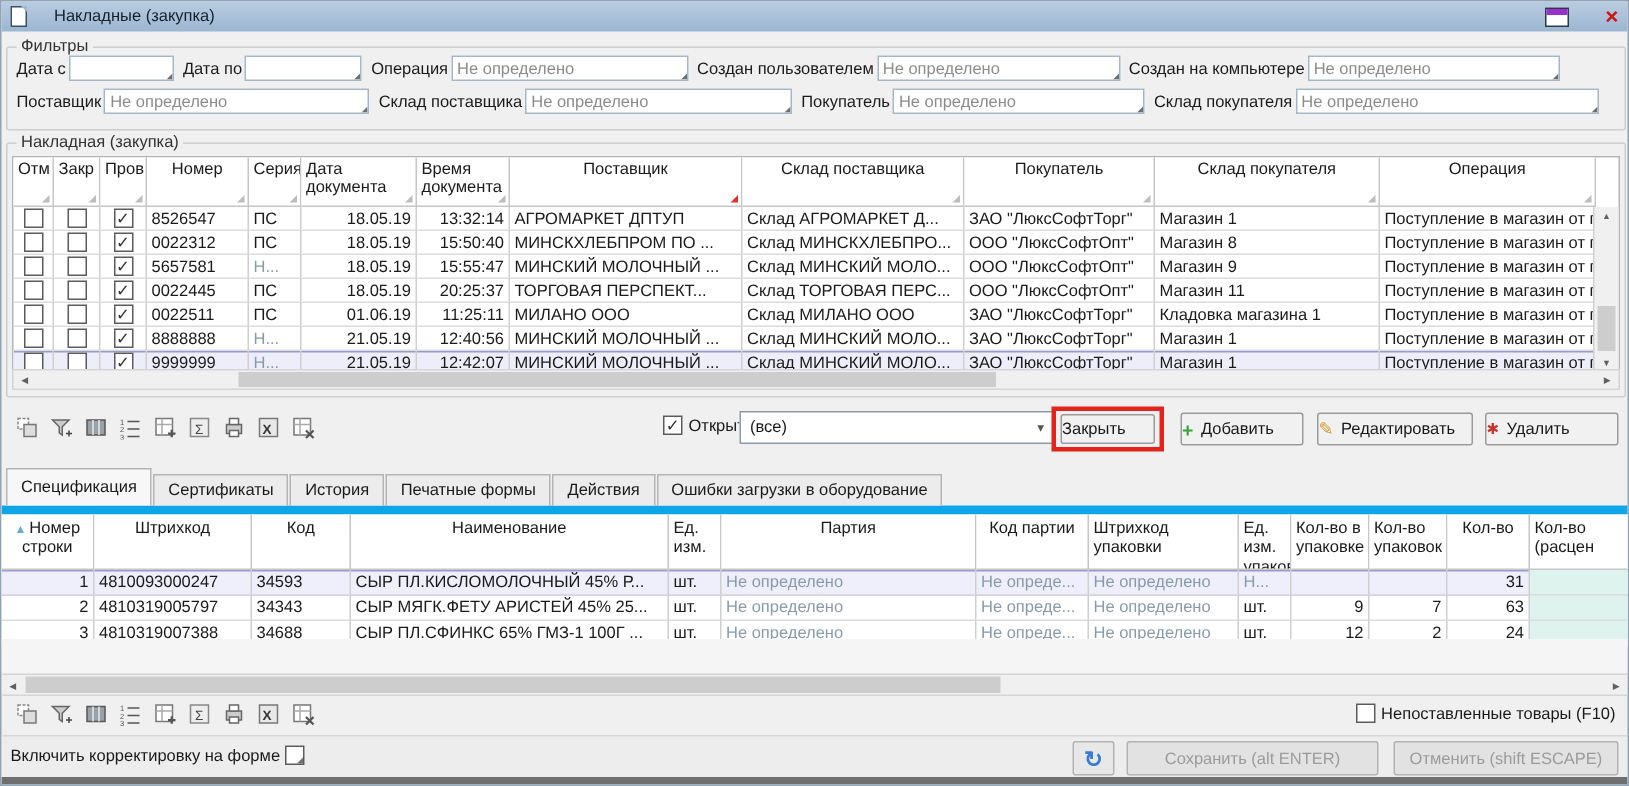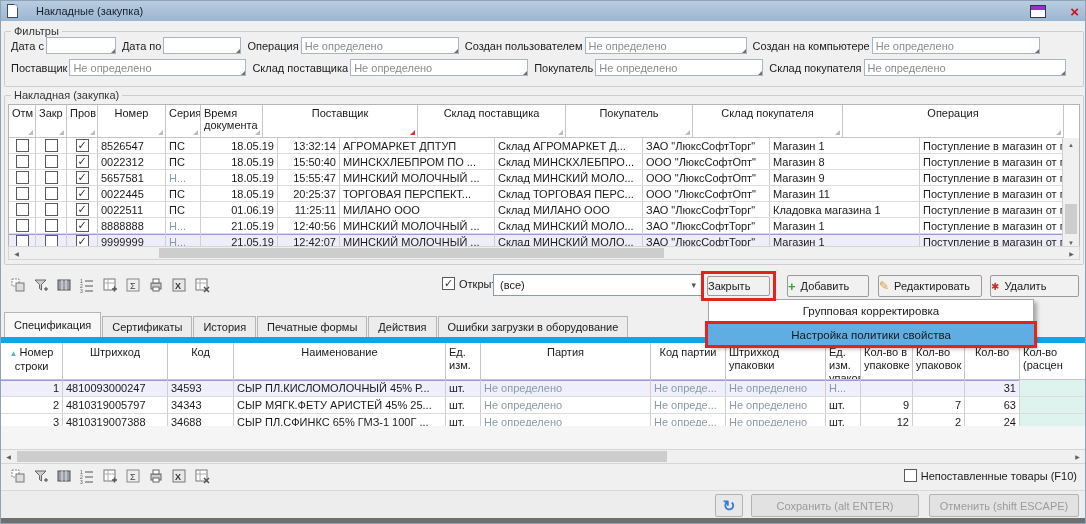--- a/index.html
+++ b/index.html
@@ -196,20 +196,21 @@
 
   <div class="grp f-inv">
     <span class="grp-legend">Накладная (закупка)</span>
     <div class="inv-table">
       <div class="inv-head">
         <span class="hc c-otm"><span>Отм</span><span class="sort"></span></span>
         <span class="hc c-zakr"><span>Закр</span><span class="sort"></span></span>
         <span class="hc c-prov"><span>Пров</span><span class="sort"></span></span>
         <span class="hc c-num" style="text-align:center"><span>Номер</span><span class="sort"></span></span>
         <span class="hc c-ser"><span>Серия</span><span class="sort"></span></span>
+        <span class="hc c-date"><span>Дата документа</span><span class="sort"></span></span>
         <span class="hc c-time"><span>Время документа</span><span class="sort"></span></span>
         <span class="hc c-sup" style="text-align:center"><span>Поставщик</span><span class="sort red"></span></span>
         <span class="hc c-supst" style="text-align:center"><span>Склад поставщика</span><span class="sort"></span></span>
         <span class="hc c-buy" style="text-align:center"><span>Покупатель</span><span class="sort"></span></span>
         <span class="hc c-buyst" style="text-align:center"><span>Склад покупателя</span><span class="sort"></span></span>
         <span class="hc c-op" style="text-align:center"><span>Операция</span><span class="sort"></span></span>
       </div>
 
       <div class="irow">
         <span class="ic cbcell c-otm">
@@ -448,26 +449,20 @@
         <span class="o-pencil">✎</span>
         <span>Редактировать</span>
       </div>
     <div class="btn btn-del">
         <span class="r-cross">✱</span>
         <span>Удалить</span>
       </div>
   </div>
   <div class="annotation ann-close"></div>
 
-  <div class="menu">
-    <div class="mi">Групповая корректировка</div>
-    <div class="mi-hl-wrap">
-      <div class="mi mi-hl">Настройка политики свойства</div>
-    </div>
-  </div>
 
   <div class="tabs">
     <div class="tab active">Спецификация</div>
     <div class="tab">Сертификаты</div>
     <div class="tab">История</div>
     <div class="tab">Печатные формы</div>
     <div class="tab">Действия</div>
     <div class="tab">Ошибки загрузки в оборудование</div>
   </div>
 
@@ -604,20 +599,26 @@
           </svg>
         </span>
     </div>
   </div>
   <div class="undelivered">
     <span class="cb"></span>
     <span>Непоставленные товары (F10)</span>
   </div>
 
   <div class="bottom-band">
+    <div class="corr">
+      <span>Включить корректировку на форме</span>
+      <span class="cb cb-fold">
+          <span class="fold"></span>
+        </span>
+    </div>
     <div class="bbtn b-refresh">
         <span>↻</span>
       </div>
     <div class="bbtn b-save">
         <span>Сохранить (alt ENTER)</span>
       </div>
     <div class="bbtn b-cancel">
         <span>Отменить (shift ESCAPE)</span>
       </div>
   </div>

